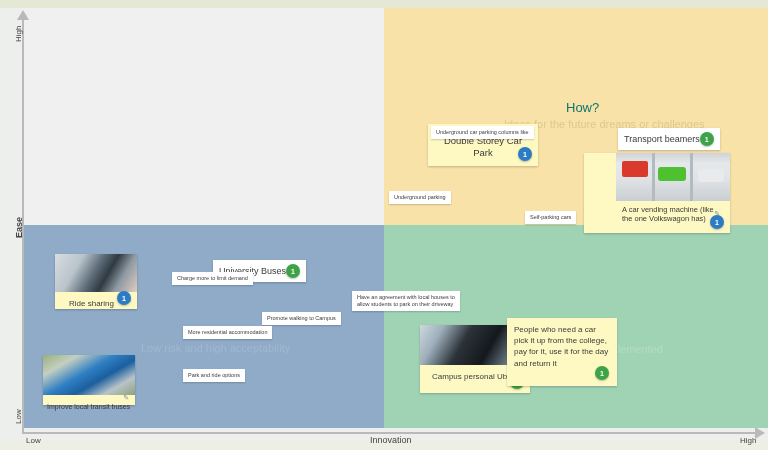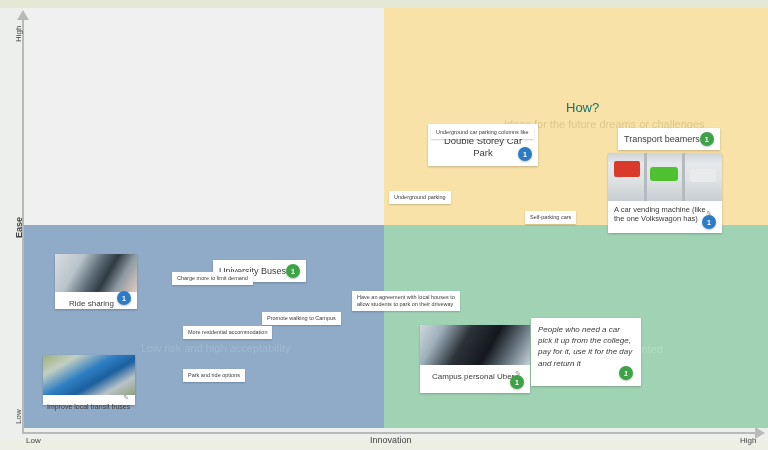--- a/index.html
+++ b/index.html
@@ -37,21 +37,21 @@
   #x-high{left:740px;top:436px;}
 
   
   .wm{position:absolute;white-space:nowrap;pointer-events:none;}
   #wm-how{left:566px;top:100px;font-size:13px;color:#0f766e;}
   #wm-how-sub{left:504px;top:118px;font-size:11px;color:#ddc98d;}
   #wm-bl{left:141px;top:342px;font-size:11px;color:#a0b8d0;}
   #wm-br{left:600px;top:343px;font-size:11px;color:#b3ddc2;}
 
   
-  .card{position:absolute;background:#ffffff;box-shadow:0 1px 2px rgba(0,0,0,.22);}
+  .card{position:absolute;background:#fef9c3;box-shadow:0 1px 2px rgba(0,0,0,.22);}
   .card-title{font-size:8px;color:#3b3b3b;padding:4px 6px;line-height:1.25;}
   .card-title.big{font-size:9.5px;}
   .thumb{width:100%;background:#9aa6ad;display:block;background-size:cover;background-position:center;}
   .clip{font-size:7px;color:#8a8a8a;margin-left:3px;}
 
   
   .badge{position:absolute;width:14px;height:14px;border-radius:50%;
     color:#fff;font-size:7px;font-weight:bold;display:flex;align-items:center;
     justify-content:center;box-shadow:0 1px 2px rgba(0,0,0,.25);}
   .badge.blue{background:#2b7cc4;}
@@ -118,21 +118,21 @@
     <div class="badge blue" style="right:6px;bottom:5px;">1</div>
   </div>
 
   <div class="note" style="left:431px;top:126px;">Underground car parking columns like</div>
 
   <div class="pill" style="left:618px;top:128px;">
     <span class="lbl">Transport beamers</span>
     <span class="badge green" style="position:static;">1</span>
   </div>
 
-  <div class="card" style="left:608px;top:153px;width:114px;height:80px;">
+  <div class="card" style="left:584px;top:153px;width:114px;height:80px;padding-left:32px;">
     <div class="thumb" id="thumb-vending">
       <div style="position:absolute;left:6px;top:8px;width:26px;height:16px;background:#d93a2b;border-radius:2px;"></div>
       <div style="position:absolute;left:42px;top:14px;width:28px;height:14px;background:#4fc131;border-radius:3px;"></div>
       <div style="position:absolute;left:82px;top:16px;width:26px;height:13px;background:#e8eaec;border-radius:3px;"></div>
       <div style="position:absolute;left:36px;top:0;width:3px;height:48px;background:#b4bbc0;"></div>
       <div style="position:absolute;left:74px;top:0;width:3px;height:48px;background:#b4bbc0;"></div>
     </div>
     <div class="card-title" style="font-size:7.5px;padding:4px 6px 0 6px;">A car vending machine (like the one Volkswagon has)</div>
     <span class="clip" style="position:absolute;right:10px;top:57px;">✎</span>
     <div class="badge blue" style="right:6px;bottom:4px;">1</div>
@@ -167,18 +167,18 @@
 
   <div class="note wrap" style="left:352px;top:291px;width:98px;">Have an agreement with local houses to allow students to park on their driveway</div>
 
   <div class="card" style="left:420px;top:325px;width:110px;height:68px;">
     <div class="thumb" id="thumb-uber"></div>
     <div class="card-title" style="display:inline-block;font-size:8px;padding:5px 0 0 12px;">Campus personal Uber</div>
     <span class="clip" style="position:absolute;left:92px;top:45px;">✎</span>
     <div class="badge green" style="right:6px;bottom:4px;">1</div>
   </div>
 
-  <div class="card" style="left:531px;top:318px;width:110px;height:68px;font-style:italic;">
+  <div class="card" style="left:507px;top:318px;width:110px;height:68px;">
     <div class="card-title" style="font-size:8px;padding:6px 7px;line-height:1.4;">People who need a car pick it up from the college, pay for it, use it for the day and return it</div>
     <div class="badge green" style="right:8px;bottom:6px;">1</div>
   </div>
 
 </div>
 
 </body></html>

